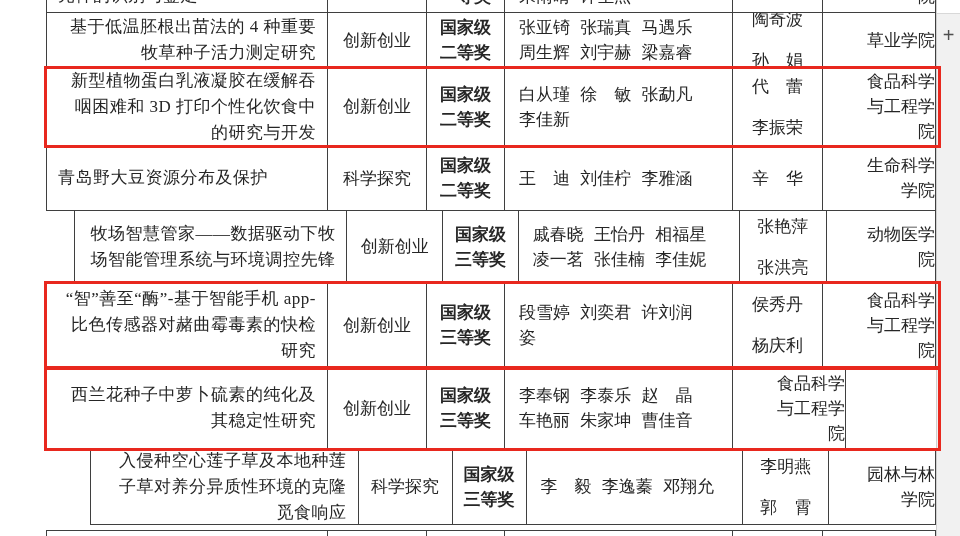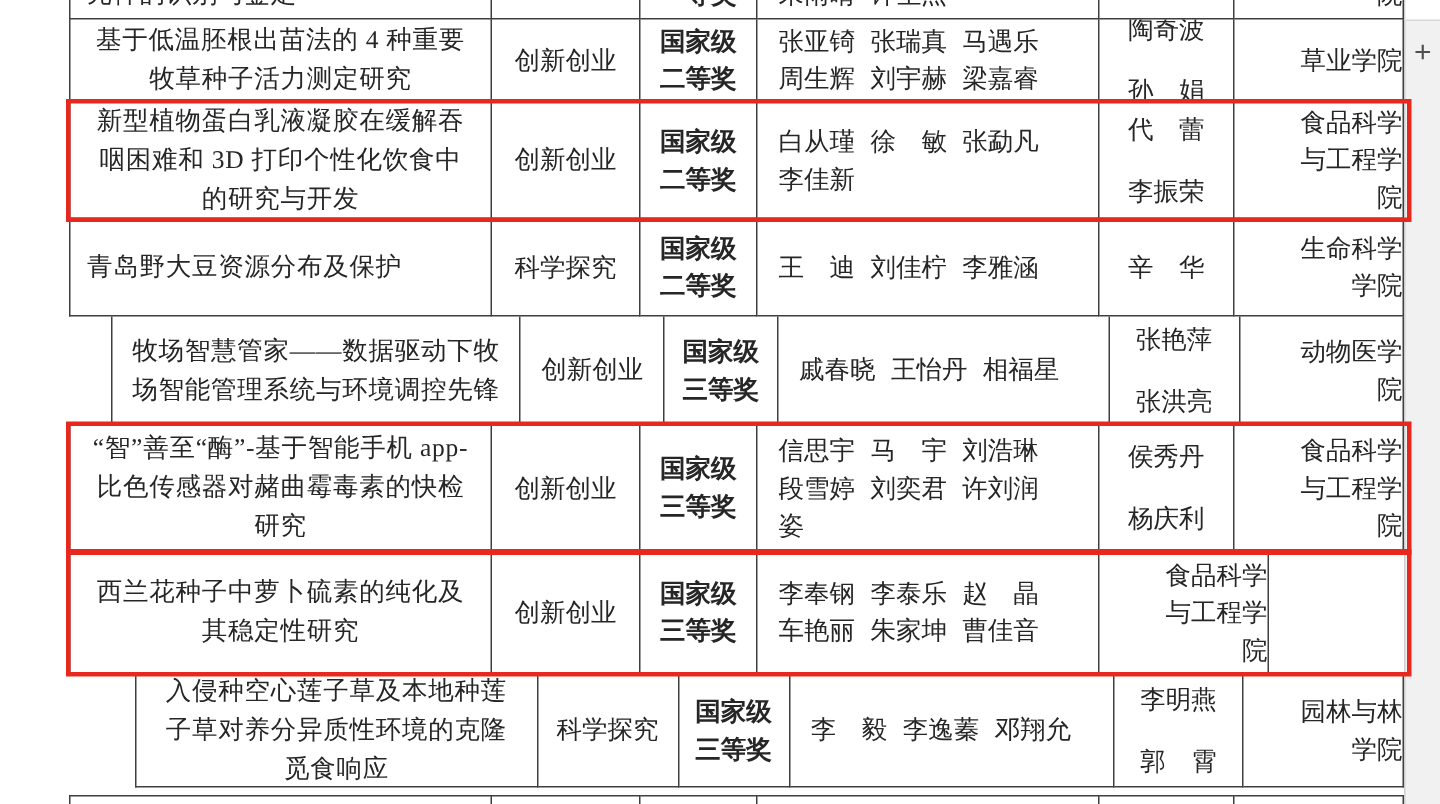--- a/index.html
+++ b/index.html
@@ -39,21 +39,21 @@
     border-bottom:1px solid #3f3f3f;
     display:flex;flex-direction:column;
     justify-content:center;align-items:center;
     font-size:17px;line-height:25px;
     overflow:hidden;
   }
   .cell:first-child{border-left:1px solid #3f3f3f;}
   .trow.partial-bottom .cell{border-bottom:none;}
   .trow.partial-top .cell{justify-content:flex-end;padding-bottom:3px;}
   .c-title{width:282px;align-items:flex-start;justify-content:center;
-    text-align:center;padding:2px 11px;line-height:26px;letter-spacing:0.5px;}
+    text-align:right;padding:2px 11px;line-height:26px;letter-spacing:0.5px;}
   .trow.partial-top .c-title{justify-content:flex-end;}
   .c-cat{width:99px;}
   .c-award{width:78px;font-weight:bold;}
   .c-members{width:228px;align-items:flex-start;padding-left:14px;word-spacing:6px;}
   .c-adv{width:90px;word-spacing:3px;gap:16px;}
   .c-col{width:113px;text-align:center;align-items:flex-end;}
   .line{white-space:nowrap;}
   .red-box{
     position:absolute;border:3px solid #e8281e;
     box-sizing:border-box;pointer-events:none;
@@ -155,20 +155,21 @@
       </div>
       <div class="cell c-cat">
         <div class="line">创新创业</div>
       </div>
       <div class="cell c-award">
         <div class="line">国家级</div>
         <div class="line">三等奖</div>
       </div>
       <div class="cell c-members">
         <div class="line">戚春晓 王怡丹 相福星</div>
+        <div class="line">凌一茗 张佳楠 李佳妮</div>
       </div>
       <div class="cell c-adv">
         <div class="line">张艳萍</div>
         <div class="line">张洪亮</div>
       </div>
       <div class="cell c-col">
         <div class="line">动物医学</div>
         <div class="line">院</div>
       </div>
     </div>
@@ -177,21 +178,20 @@
         <div>“智”善至“酶”-基于智能手机 app-比色传感器对赭曲霉毒素的快检研究</div>
       </div>
       <div class="cell c-cat">
         <div class="line">创新创业</div>
       </div>
       <div class="cell c-award">
         <div class="line">国家级</div>
         <div class="line">三等奖</div>
       </div>
       <div class="cell c-members">
-        <div class="line">信思宇 马　宇 刘浩琳</div>
         <div class="line">段雪婷 刘奕君 许刘润</div>
         <div class="line">姿</div>
       </div>
       <div class="cell c-adv">
         <div class="line">侯秀丹</div>
         <div class="line">杨庆利</div>
       </div>
       <div class="cell c-col">
         <div class="line">食品科学</div>
         <div class="line">与工程学</div>

